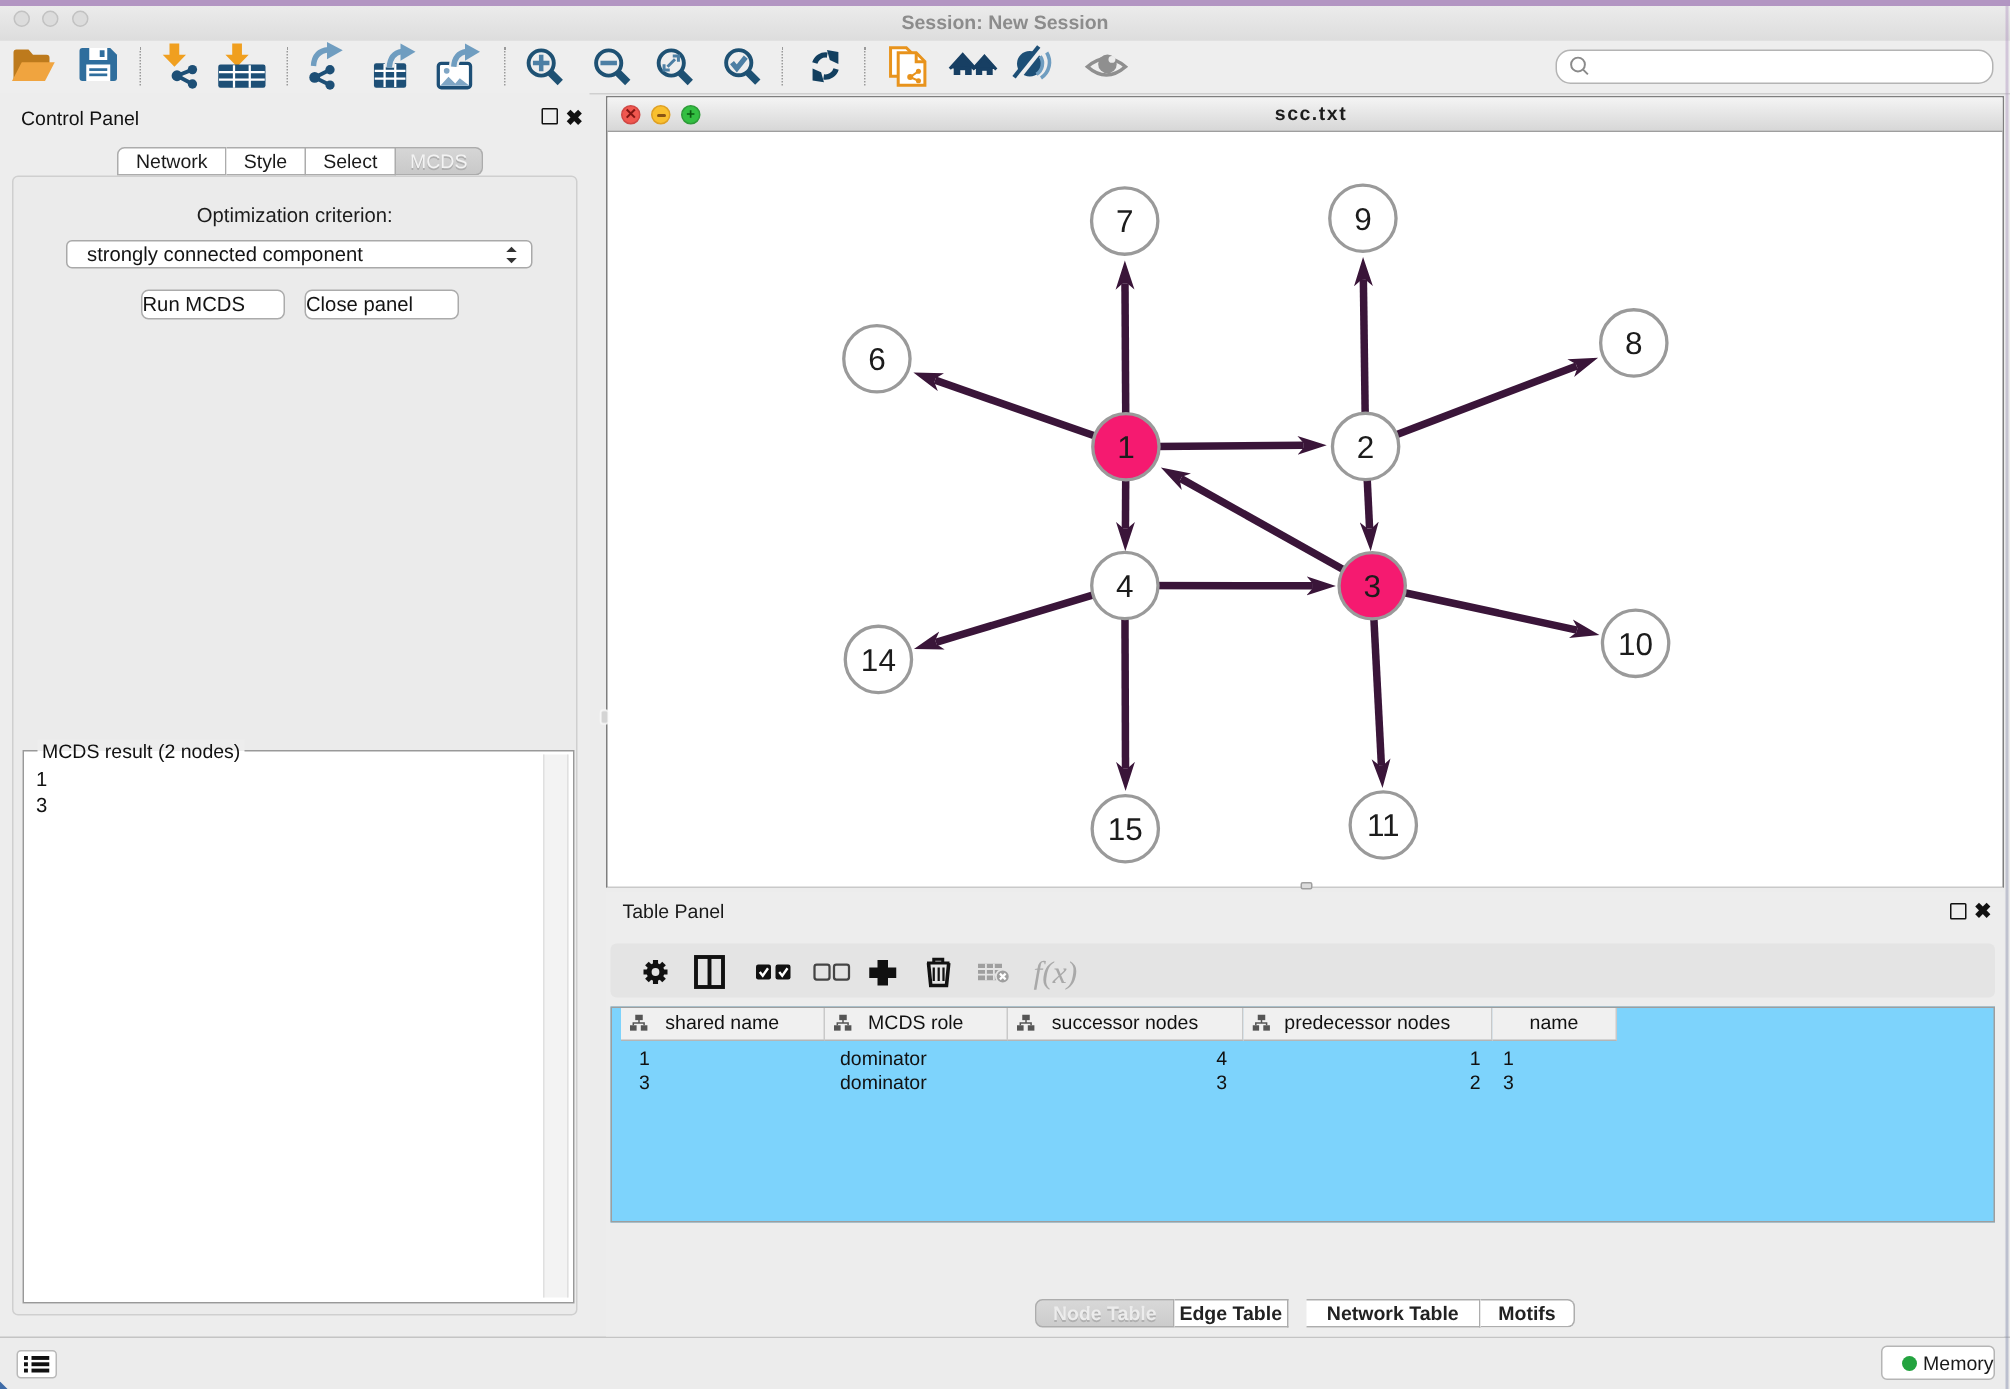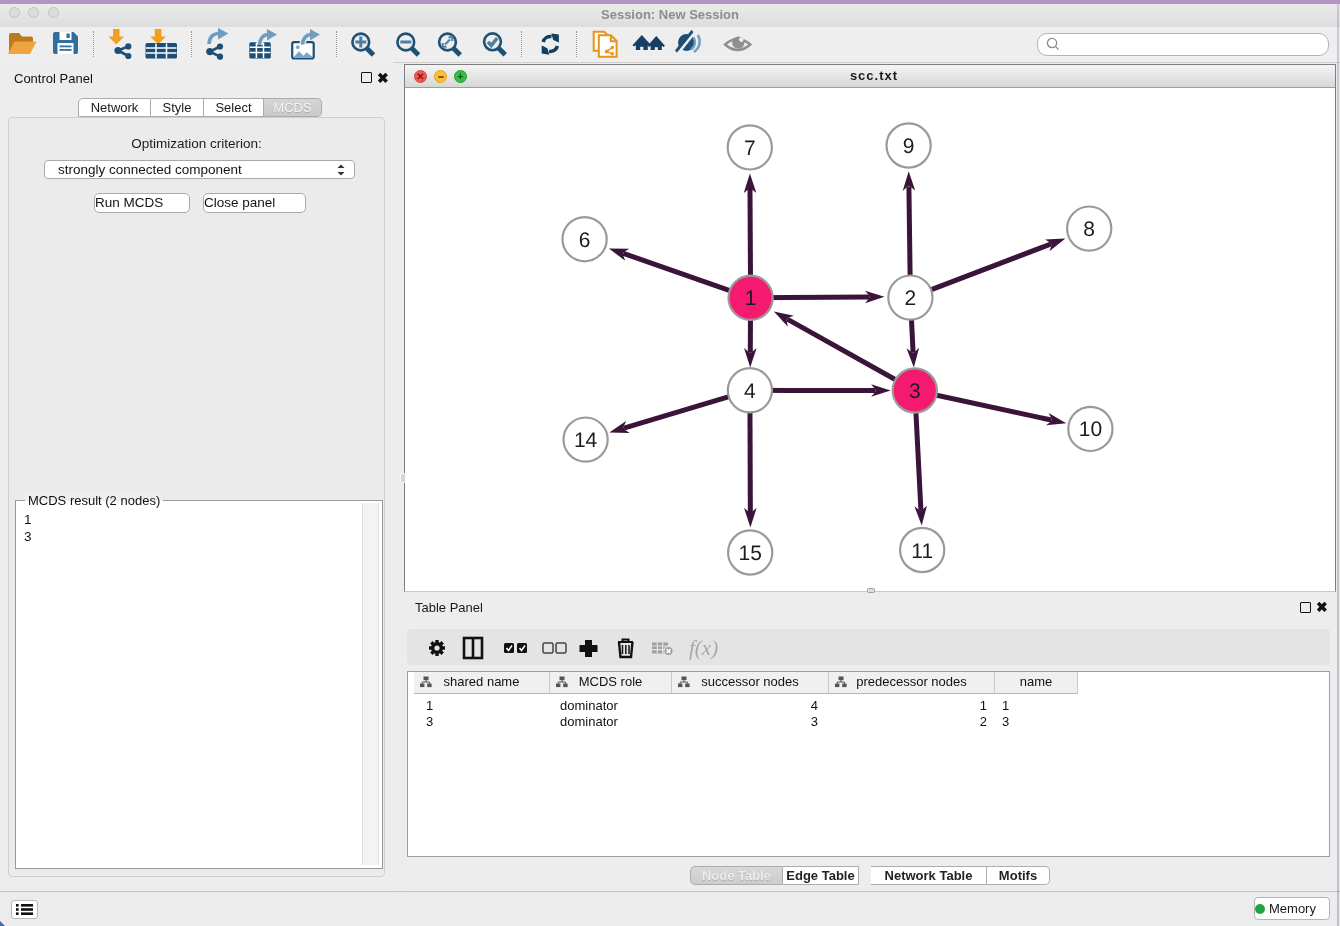--- a/index.html
+++ b/index.html
@@ -46,31 +46,31 @@
   #netwin{left:404px;top:64px;width:932px;height:528px;border:1px solid #7e7e7e;border-bottom:1px solid #c9c9c9;box-sizing:border-box;background:#fff;}
   #nettitle{position:absolute;left:0;top:0;width:100%;height:22px;
             background:linear-gradient(#f4f4f4,#d7d7d7);border-bottom:1px solid #9e9e9e;}
   #nettitle .t{position:absolute;width:100%;text-align:center;top:3px;left:4px;font-weight:bold;font-size:13px;
                color:#1c1c1c;letter-spacing:1px;}
   .mac{position:absolute;top:5px;width:13px;height:13px;border-radius:50%;box-sizing:border-box;
        font-size:10px;font-weight:bold;text-align:center;line-height:11.5px;}
   
   #tpanel{left:404px;top:595px;width:932px;height:296px;background:#ededed;}
   #ttoolbar{position:absolute;left:3px;top:34px;width:923px;height:36px;background:#e4e4e4;border-radius:4px;}
-  #tablearea{position:absolute;left:3px;top:76px;width:923px;height:186px;background:#ffffff;
+  #tablearea{position:absolute;left:3px;top:76px;width:923px;height:144px;background:#7dd3fc;
              border:1px solid #9e9e9e;box-sizing:border-box;}
   .th{position:absolute;top:0px;height:22px;background:#f0f0f0;border-right:1px solid #c9c9c9;
       border-bottom:1px solid #b5b5b5;box-sizing:border-box;text-align:center;font-size:13px;line-height:20px;color:#111;}
   .td{position:absolute;font-size:13px;color:#111;height:17px;line-height:17px;}
   .btab{position:absolute;top:271px;height:19px;background:#fff;border:1px solid #adadad;
         box-sizing:border-box;text-align:center;font-size:13px;font-weight:bold;line-height:18px;color:#222;}
   
   #statusbar{left:0;top:891px;width:1340px;height:35px;background:#ececec;border-top:1px solid #c4c4c4;}
   #membtn{position:absolute;left:1254px;top:5px;width:76px;height:23px;background:#fff;
-          border:1px solid #b5b5b5;border-radius:4px;box-sizing:border-box;font-size:13px;line-height:21px;text-align:left;}
+          border:1px solid #b5b5b5;border-radius:4px;box-sizing:border-box;font-size:13px;line-height:21px;text-align:right;}
   #hambtn{position:absolute;left:11px;top:8px;width:27px;height:19px;background:#fff;
           border:1px solid #b9b9b9;border-radius:3px;box-sizing:border-box;}
   #redge{left:1337px;top:0;width:1.6px;height:926px;background:linear-gradient(#b295c2,#9193ac 40%,#8089ab);opacity:.45;}
 </style>
 </head>
 <body>
 <div id="app">
   <div class="abs" id="purpletop"></div>
   <div class="abs" id="titlebar">
     <div class="tl" style="left:9px"></div>

